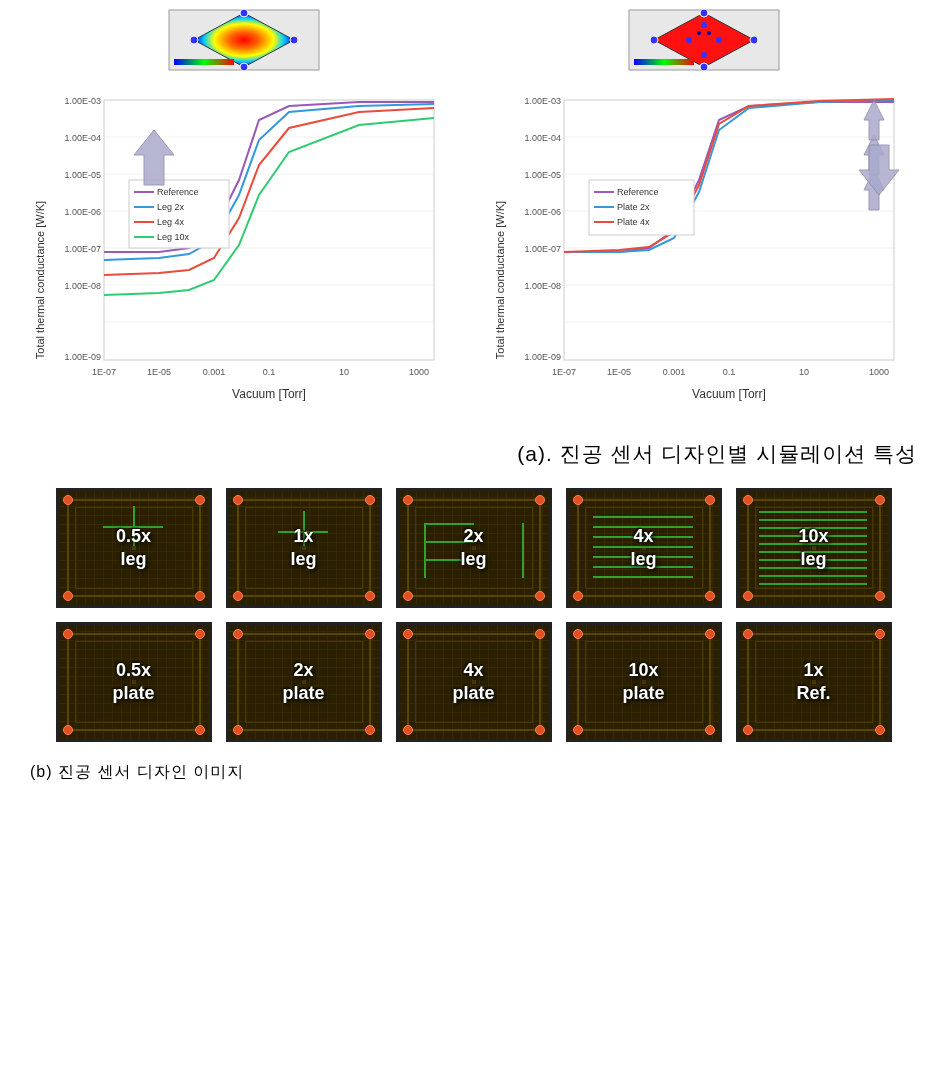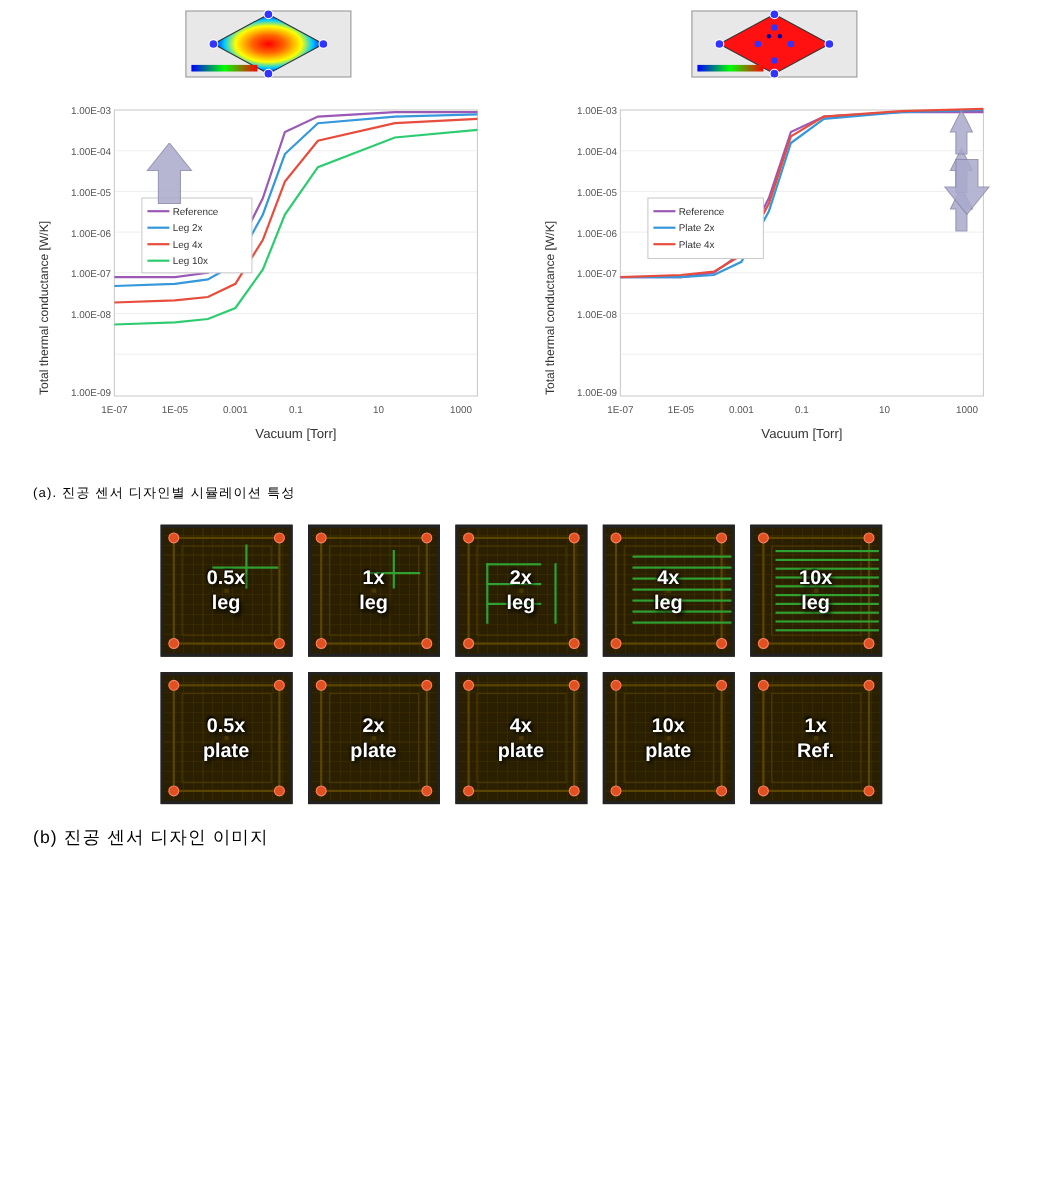--- a/index.html
+++ b/index.html
@@ -12,43 +12,43 @@
       overflow-x: hidden;
     }
 
     .page-container {
       width: 947px;
       padding: 20px 30px;
     }
 
     
     .caption-a {
-      text-align: left;
+      text-align: right;
       margin: 30px 0 20px 0;
-      font-size: 12px;
+      font-size: 21px;
       letter-spacing: 1px;
     }
 
     
     .sensor-grid {
       display: flex;
       flex-direction: column;
       gap: 14px;
       margin: 0 10px;
     }
 
     .sensor-row {
       display: flex;
       flex-direction: row;
       justify-content: center;
       gap: 14px;
     }
 
     .sensor-tile {
-      width: 120px;
+      width: 156px;
       height: 120px;
       background: #2a2000;
       border: 3px solid #222;
       position: relative;
       display: flex;
       align-items: center;
       justify-content: center;
       overflow: hidden;
     }
 

